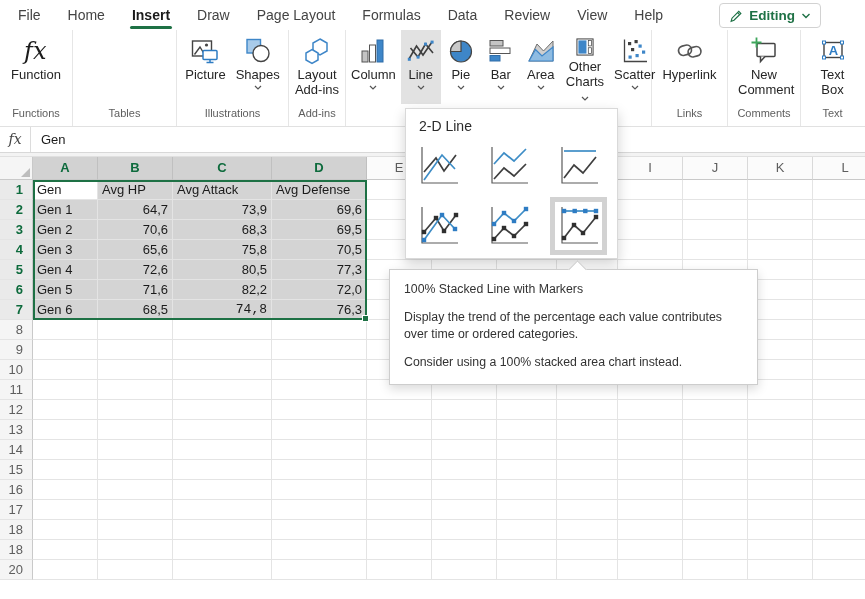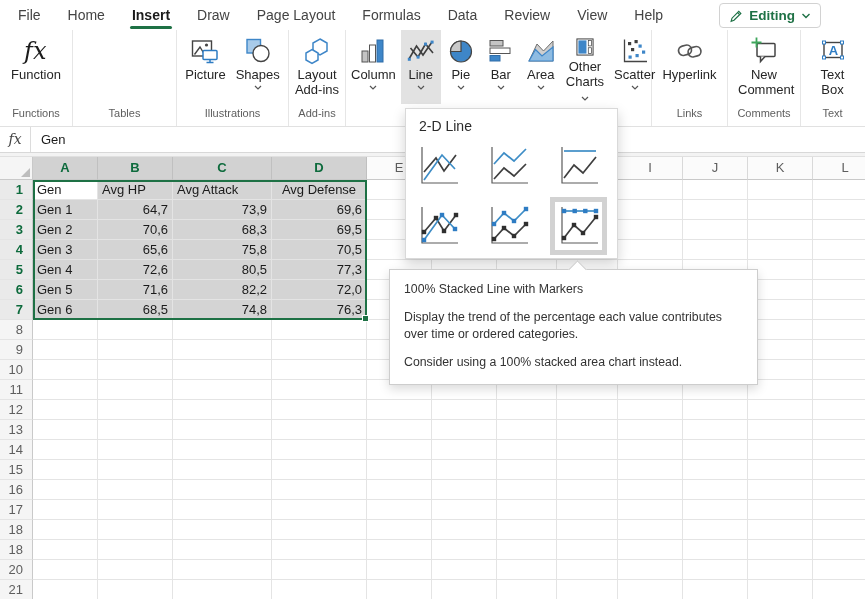--- a/index.html
+++ b/index.html
@@ -308,21 +308,21 @@
       <div class="g-col" style="width: 65px; min-width: 65px;">I</div>
       <div class="g-col" style="width: 65px; min-width: 65px;">J</div>
       <div class="g-col" style="width: 65px; min-width: 65px;">K</div>
       <div class="g-col" style="width: 65px; min-width: 65px;">L</div>
     </div>
     <div class="g-row">
       <div class="g-rowhdr sel">1</div>
       <div class="g-cell sel active" style="width: 65px; min-width: 65px;">Gen</div>
       <div class="g-cell sel" style="width: 75px; min-width: 75px;">Avg HP</div>
       <div class="g-cell sel" style="width: 99px; min-width: 99px;">Avg Attack</div>
-      <div class="g-cell sel" style="width: 95px; min-width: 95px; text-align: center;">Avg Defense</div>
+      <div class="g-cell sel" style="width: 95px; min-width: 95px;">Avg Defense</div>
       <div class="g-cell" style="width: 65px; min-width: 65px;"></div>
       <div class="g-cell" style="width: 65px; min-width: 65px;"></div>
       <div class="g-cell" style="width: 60px; min-width: 60px;"></div>
       <div class="g-cell" style="width: 61px; min-width: 61px;"></div>
       <div class="g-cell" style="width: 65px; min-width: 65px;"></div>
       <div class="g-cell" style="width: 65px; min-width: 65px;"></div>
       <div class="g-cell" style="width: 65px; min-width: 65px;"></div>
       <div class="g-cell" style="width: 65px; min-width: 65px;"></div>
     </div>
     <div class="g-row">
@@ -397,21 +397,21 @@
       <div class="g-cell" style="width: 61px; min-width: 61px;"></div>
       <div class="g-cell" style="width: 65px; min-width: 65px;"></div>
       <div class="g-cell" style="width: 65px; min-width: 65px;"></div>
       <div class="g-cell" style="width: 65px; min-width: 65px;"></div>
       <div class="g-cell" style="width: 65px; min-width: 65px;"></div>
     </div>
     <div class="g-row">
       <div class="g-rowhdr sel">7</div>
       <div class="g-cell sel" style="width: 65px; min-width: 65px;">Gen 6</div>
       <div class="g-cell num sel" style="width: 75px; min-width: 75px;">68,5</div>
-      <div class="g-cell num sel" style="width: 99px; min-width: 99px;">74,8</div>
+      <div class="g-cell num sel" style="width: 99px; min-width: 99px; font-family: Liberation Mono, monospace;">74,8</div>
       <div class="g-cell num sel" style="width: 95px; min-width: 95px;">76,3</div>
       <div class="g-cell" style="width: 65px; min-width: 65px;"></div>
       <div class="g-cell" style="width: 65px; min-width: 65px;"></div>
       <div class="g-cell" style="width: 60px; min-width: 60px;"></div>
       <div class="g-cell" style="width: 61px; min-width: 61px;"></div>
       <div class="g-cell" style="width: 65px; min-width: 65px;"></div>
       <div class="g-cell" style="width: 65px; min-width: 65px;"></div>
       <div class="g-cell" style="width: 65px; min-width: 65px;"></div>
       <div class="g-cell" style="width: 65px; min-width: 65px;"></div>
     </div>
@@ -590,35 +590,20 @@
       <div class="g-cell" style="width: 65px; min-width: 65px;"></div>
       <div class="g-cell" style="width: 60px; min-width: 60px;"></div>
       <div class="g-cell" style="width: 61px; min-width: 61px;"></div>
       <div class="g-cell" style="width: 65px; min-width: 65px;"></div>
       <div class="g-cell" style="width: 65px; min-width: 65px;"></div>
       <div class="g-cell" style="width: 65px; min-width: 65px;"></div>
       <div class="g-cell" style="width: 65px; min-width: 65px;"></div>
     </div>
     <div class="g-row">
       <div class="g-rowhdr">20</div>
-      <div class="g-cell" style="width: 65px; min-width: 65px;"></div>
-      <div class="g-cell" style="width: 75px; min-width: 75px;"></div>
-      <div class="g-cell" style="width: 99px; min-width: 99px;"></div>
-      <div class="g-cell" style="width: 95px; min-width: 95px;"></div>
-      <div class="g-cell" style="width: 65px; min-width: 65px;"></div>
-      <div class="g-cell" style="width: 65px; min-width: 65px;"></div>
-      <div class="g-cell" style="width: 60px; min-width: 60px;"></div>
-      <div class="g-cell" style="width: 61px; min-width: 61px;"></div>
-      <div class="g-cell" style="width: 65px; min-width: 65px;"></div>
-      <div class="g-cell" style="width: 65px; min-width: 65px;"></div>
-      <div class="g-cell" style="width: 65px; min-width: 65px;"></div>
-      <div class="g-cell" style="width: 65px; min-width: 65px;"></div>
-    </div>
-    <div class="g-row">
-      <div class="g-rowhdr">21</div>
       <div class="g-cell" style="width: 65px; min-width: 65px;"></div>
       <div class="g-cell" style="width: 75px; min-width: 75px;"></div>
       <div class="g-cell" style="width: 99px; min-width: 99px;"></div>
       <div class="g-cell" style="width: 95px; min-width: 95px;"></div>
       <div class="g-cell" style="width: 65px; min-width: 65px;"></div>
       <div class="g-cell" style="width: 65px; min-width: 65px;"></div>
       <div class="g-cell" style="width: 60px; min-width: 60px;"></div>
       <div class="g-cell" style="width: 61px; min-width: 61px;"></div>
       <div class="g-cell" style="width: 65px; min-width: 65px;"></div>
       <div class="g-cell" style="width: 65px; min-width: 65px;"></div>

